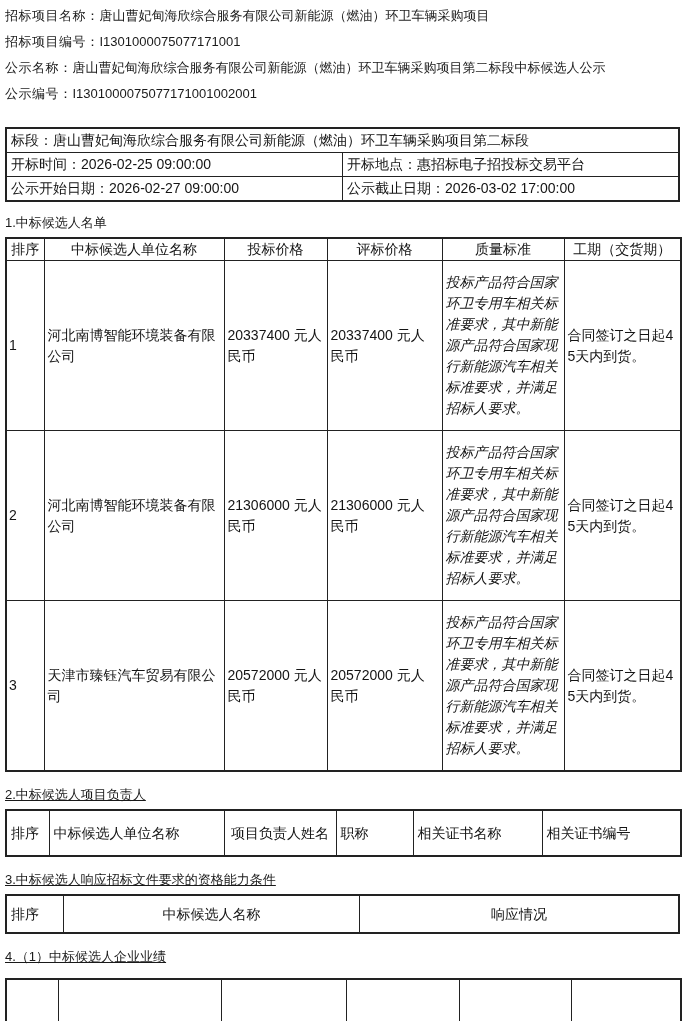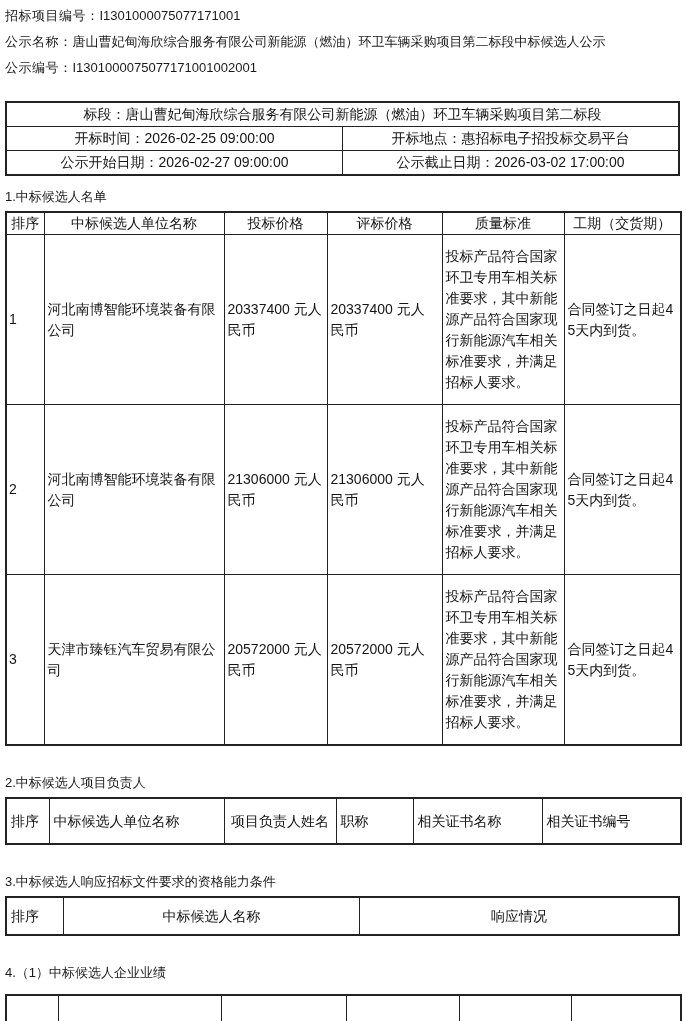--- a/index.html
+++ b/index.html
@@ -17,51 +17,52 @@
 
   
   table{border-collapse:collapse;table-layout:fixed;width:675px;}
   td,th{border:1px solid #222;font-size:14px;font-weight:normal;
         padding:1px 4px;vertical-align:middle;word-break:break-all;
         line-height:21px;color:#141414;}
   .tbl-outer{border:2px solid #222;}
 
   
   .info-table{margin-top:27px;}
-  .info-table td{height:20px;white-space:nowrap;overflow:hidden;text-align:center;margin-top:20px;}
+  .info-table td{height:20px;white-space:nowrap;overflow:hidden;text-align:left;margin-top:20px;}
 
   
   .sec-title{font-size:13px;line-height:14px;margin:14px 0 7px 0;}
-  .sec-title-2{margin-top:30px;}
+  .sec-title-2{margin-top:16px;text-decoration:underline;}
 
   
   .cand-table th{height:21px;text-align:center;padding:0 2px;}
   .cand-table td{padding:0 3px;}
   .cand-table .row-cells td{height:169px;}
   .cand-table .rank{padding-left:2px;vertical-align:middle;}
-  .cand-table .quality{line-height:21px;}
+  .cand-table .quality{line-height:21px;font-style:italic;}
 
   
   .lead-table th{height:42px;text-align:left;padding:1px 4px;line-height:19px;}
   .lead-table th.center{text-align:center;margin-top:16px;}
 
   
   .qual-table th{height:34px;padding:1px 4px;}
   .qual-table th.center{text-align:center;border-radius:9px;}
   .qual-table th.left{text-align:left;}
 
   
   .perf-table{margin-top:14px;}
   .perf-table td{height:80px;}
 </style>
 </head>
 <body>
 
 <div class="page">
 
+  <div class="hdr-line"><span class="lbl">招标项目名称：</span><span>唐山曹妃甸海欣综合服务有限公司新能源（燃油）环卫车辆采购项目</span></div>
   <div class="hdr-line"><span class="lbl">招标项目编号：</span><span>I1301000075077171001</span></div>
   <div class="hdr-line"><span class="lbl">公示名称：</span><span>唐山曹妃甸海欣综合服务有限公司新能源（燃油）环卫车辆采购项目第二标段中标候选人公示</span></div>
   <div class="hdr-line"><span class="lbl">公示编号：</span><span>I1301000075077171001002001</span></div>
 
   <table class="info-table tbl-outer">
     <tbody>
         <tr>
       <td colspan="2">标段：唐山曹妃甸海欣综合服务有限公司新能源（燃油）环卫车辆采购项目第二标段</td>
     </tr>
     <tr>

